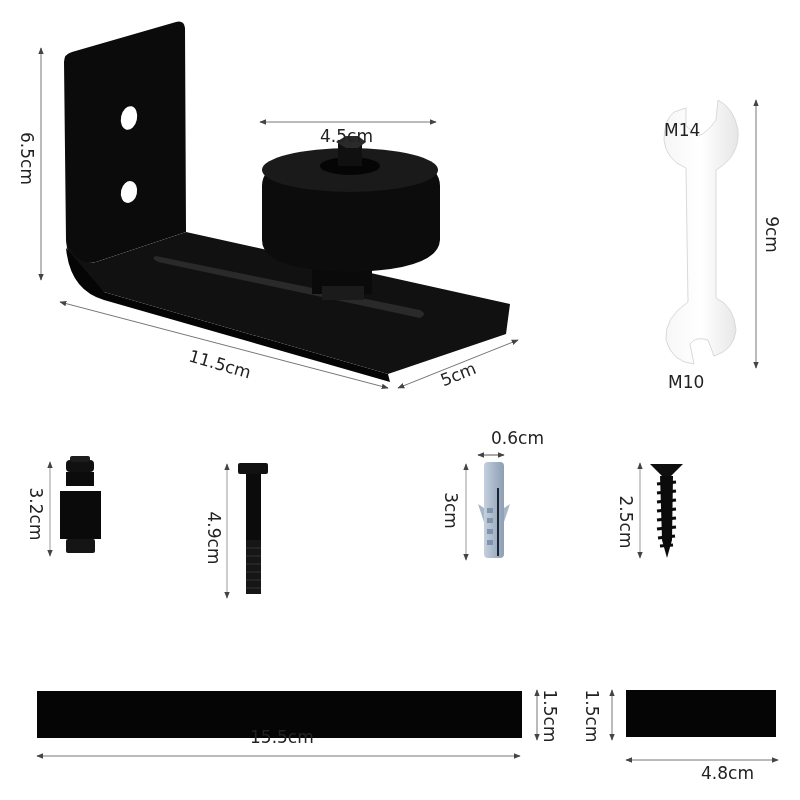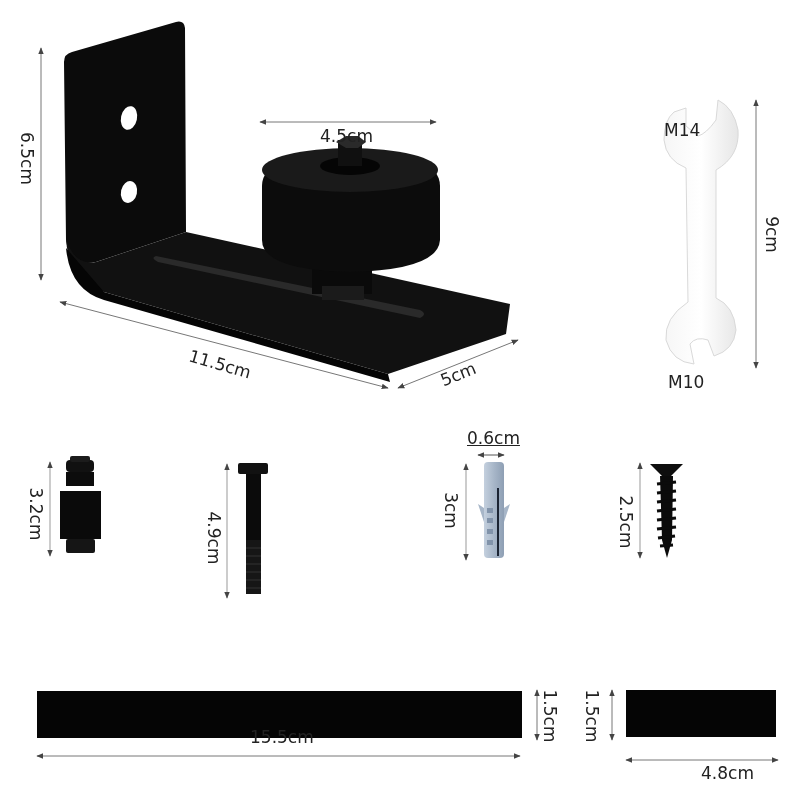--- a/index.html
+++ b/index.html
@@ -128,20 +128,20 @@
 <div class="lbl" style="left:320px; top:100px;margin-top:28px;">4.5cm</div>
 <div class="lbl" style="left:188px; top:356px; transform:rotate(16deg);">11.5cm</div>
 <div class="lbl" style="left:440px; top:366px; transform:rotate(-22deg);">5cm</div>
 
 <div class="lbl" style="left:664px; top:86px;margin-top:36px;">M14</div>
 <div class="lbl" style="left:668px; top:374px;">M10</div>
 <div class="lbl rot90" style="left:746px; top:226px; width:50px; text-align:center;">9cm</div>
 
 <div class="lbl rot90" style="left:10px; top:504px; width:50px; text-align:center;">3.2cm</div>
 <div class="lbl rot90" style="left:188px; top:528px; width:50px; text-align:center;">4.9cm</div>
-<div class="lbl" style="left:467px; top:430px;text-decoration:underline;">0.6cm</div>
+<div class="lbl" style="left:491px; top:430px;">0.6cm</div>
 <div class="lbl rot90" style="left:430px; top:502px; width:40px; text-align:center;">3cm</div>
 <div class="lbl rot90" style="left:600px; top:512px; width:50px; text-align:center;">2.5cm</div>
 
 <div class="lbl" style="left:250px; top:729px;">15.5cm</div>
 <div class="lbl rot90" style="left:524px; top:706px; width:50px; text-align:center;">1.5cm</div>
 <div class="lbl rot90" style="left:566px; top:706px; width:50px; text-align:center;">1.5cm</div>
 <div class="lbl" style="left:670px; top:765px;margin-left:31px;">4.8cm</div>
 
 </body></html>

